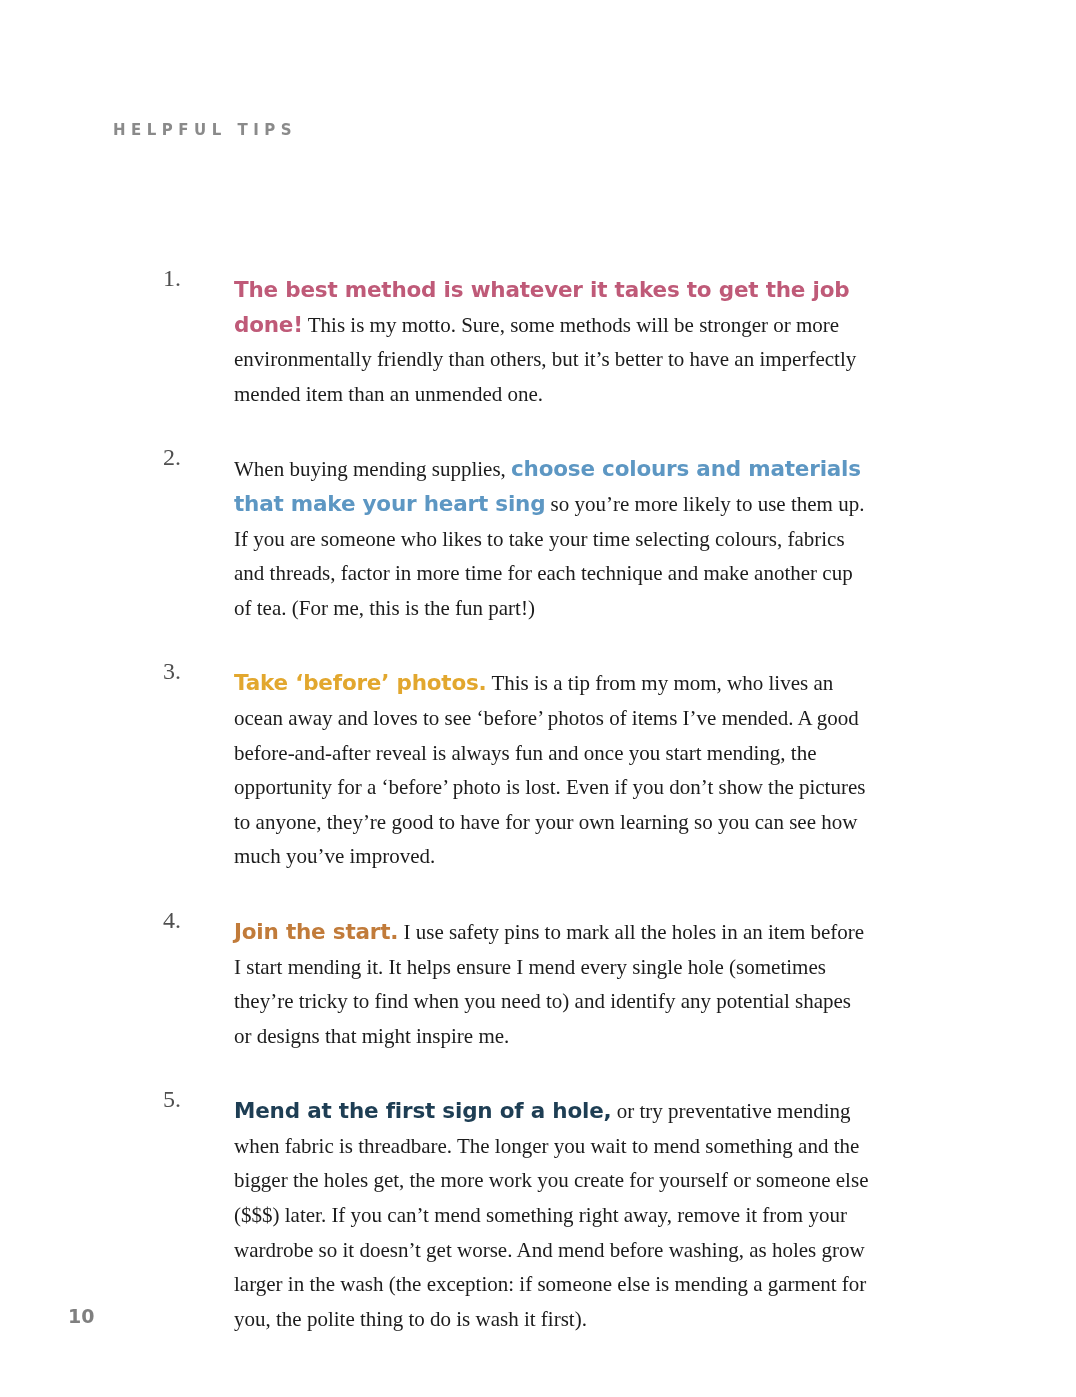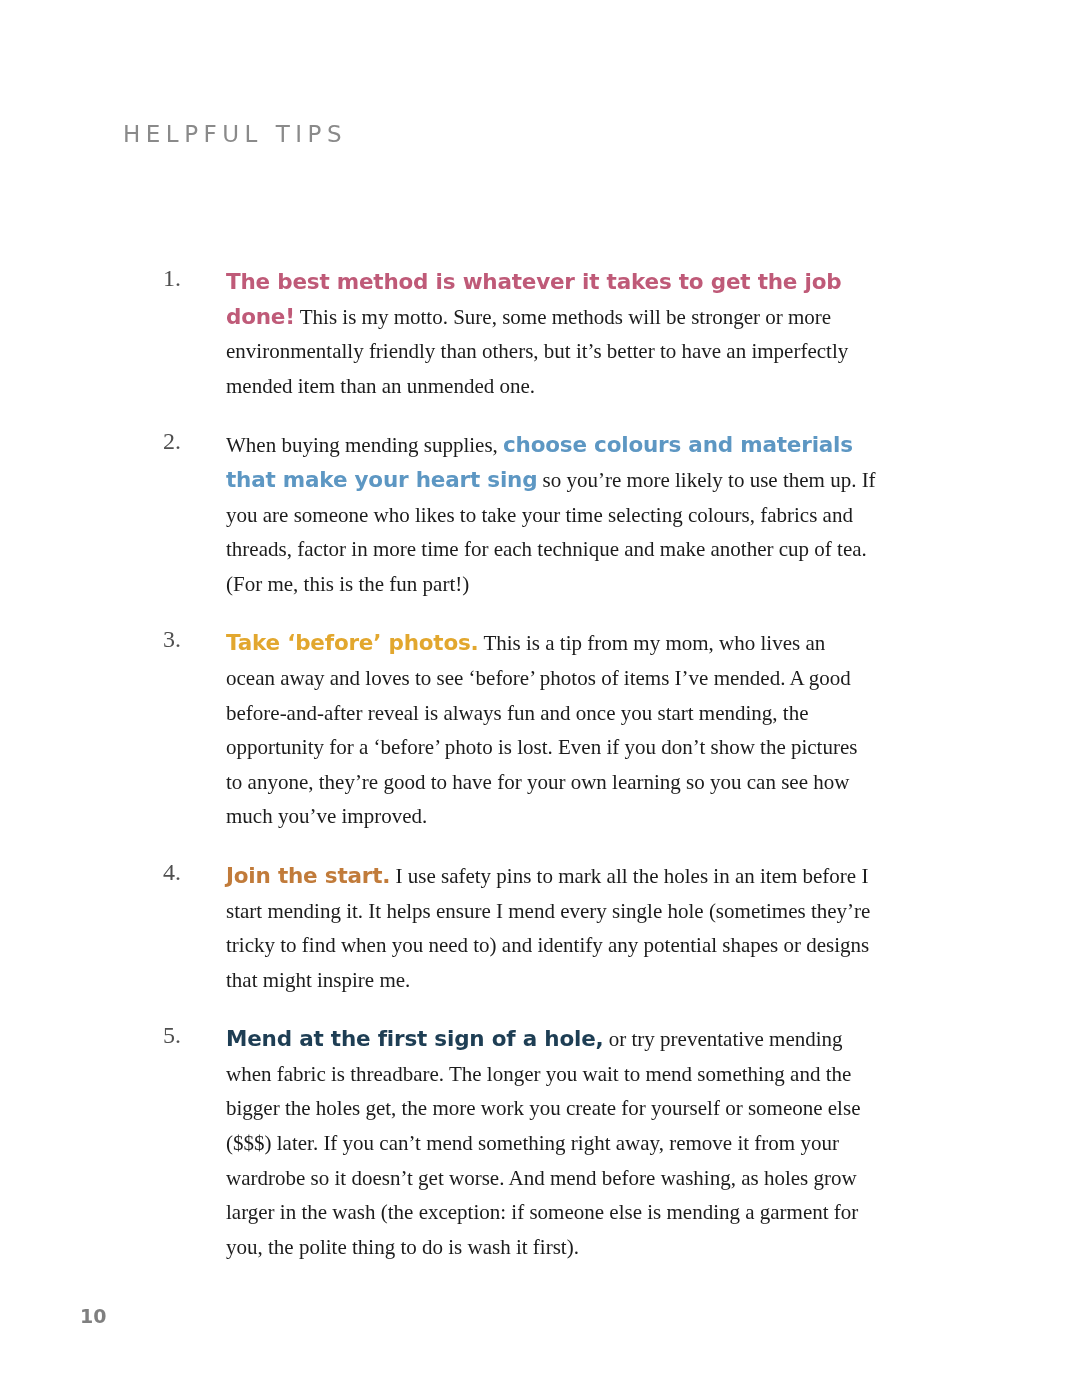--- a/index.html
+++ b/index.html
@@ -9,26 +9,26 @@
   }
   .page {
     position: relative;
     width: 1076px;
     height: 1397px;
     background: #ffffff;
     overflow: hidden;
   }
   .header {
     position: absolute;
-    left: 123px;
+    left: 113px;
     top: 121px;
     margin: 0;
     font-family: "DejaVu Sans", "Liberation Sans", sans-serif;
-    font-weight: normal;
-    font-size: 23px;
+    font-weight: bold;
+    font-size: 15px;
     letter-spacing: 5.5px;
     color: #8a8a8a;
   }
   ol.tips {
     position: absolute;
     left: 163px;
     top: 261px;
     margin: 0;
     padding: 0;
     list-style: none;
@@ -42,36 +42,36 @@
   .tip-number {
     flex: 0 0 59px;
     width: 59px;
     font-family: "Liberation Serif", "DejaVu Serif", serif;
     font-weight: normal;
     font-size: 24px;
     line-height: 34.6px;
     color: #4f4f4f;
   }
   .tip-text {
-    margin: 4px;
+    margin: 12px;
     width: 658px;
     font-family: "Liberation Serif", "DejaVu Serif", serif;
     font-size: 21px;
     line-height: 34.6px;
     color: #1c1c1c;
   }
   .tip-text .lead {
     font-family: "DejaVu Sans", "Liberation Sans", sans-serif;
     font-weight: bold;
     font-size: 21.5px;
     letter-spacing: -0.2px;
   }
   .page-number {
     position: absolute;
-    left: 80px;
+    left: 68px;
     top: 1305px;
     font-family: "DejaVu Sans", "Liberation Sans", sans-serif;
     font-weight: bold;
     font-size: 19px;
     color: #7f7f7f;
   }
 </style>
 </head>
 <body>
 

